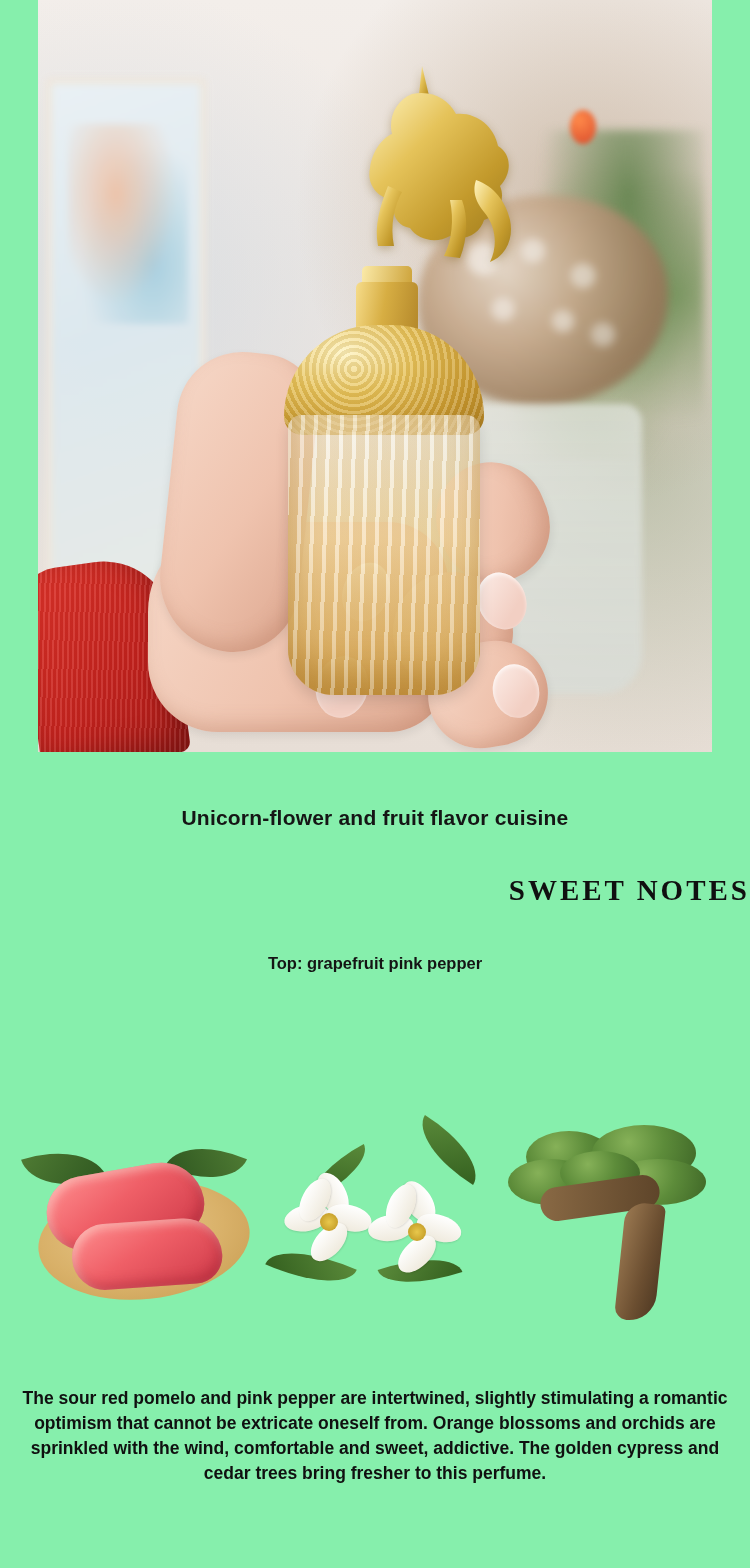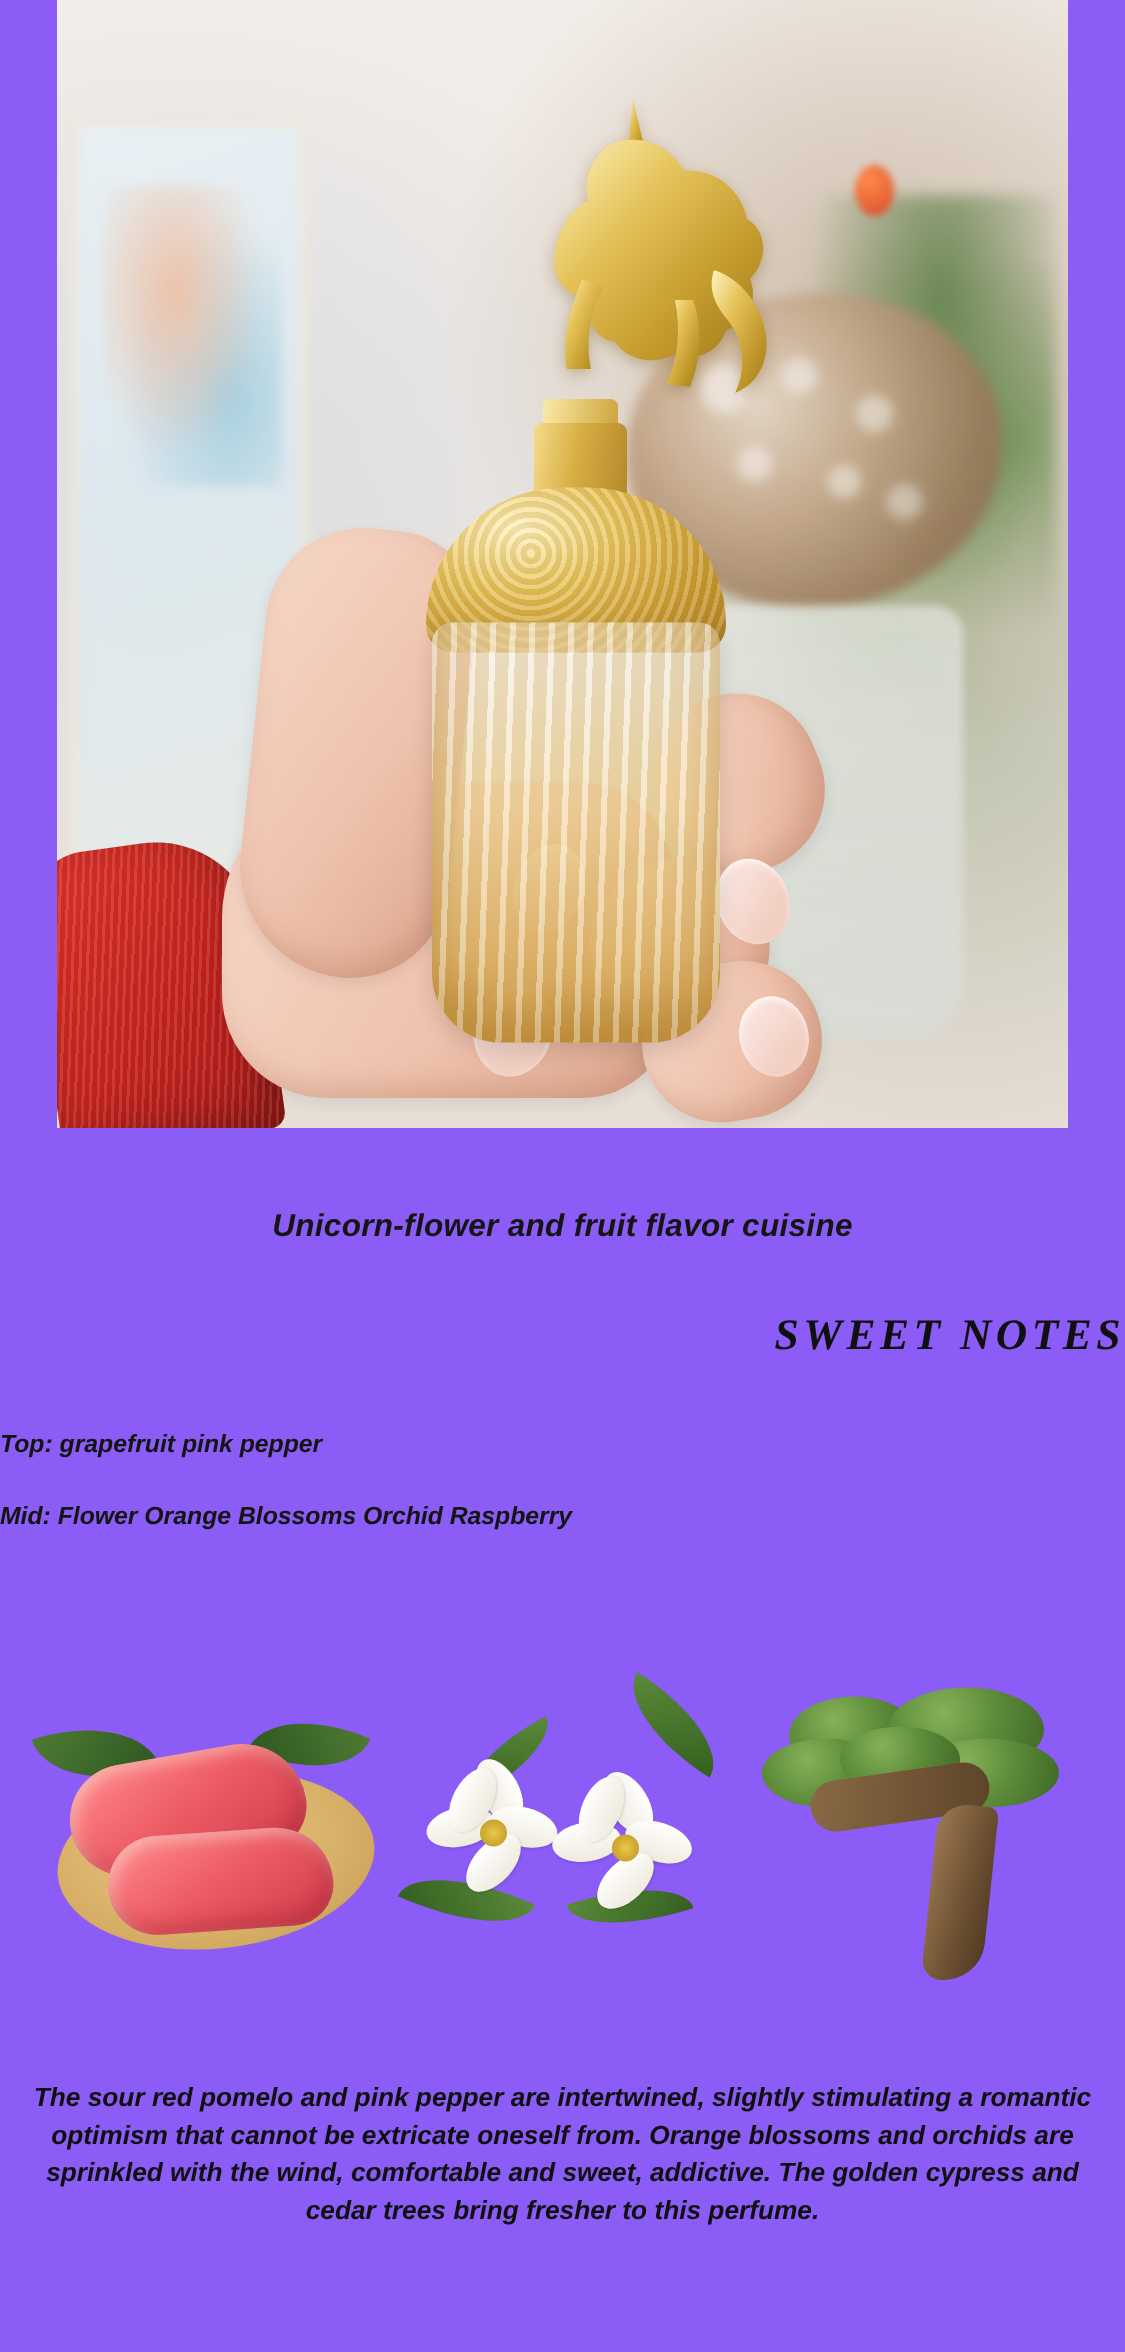--- a/index.html
+++ b/index.html
@@ -13,22 +13,21 @@
     height: 1568px;
     font-family: "Liberation Sans", sans-serif;
     color: #111111;
     overflow: hidden;
   }
 
   .page {
     width: 750px;
     height: 1568px;
     position: relative;
-    background: #8b5cf6;
-    font-style: italic;
+    background: #86efac;
   }
 
   
   .hero {
     position: absolute;
     left: 38px;
     top: 0;
     width: 674px;
     height: 752px;
     overflow: hidden;
@@ -265,20 +264,21 @@
     text-align: right;
     font-family: "Liberation Serif", serif;
     font-size: 29px;
     font-weight: bold;
     letter-spacing: 3px;
     color: #101010;
   }
   .note {
     position: absolute;
     left: 0; right: 0;
+    text-align: center;
     font-weight: bold;
     color: #141414;
   }
   .note-top  { top: 954px; font-size: 16.5px; }
   .note-mid  { top: 1002px; font-size: 16.5px; }
   .note-post { top: 1050px; font-size: 14.5px; }
 
   
   .ingredients {
     position: absolute;
@@ -433,21 +433,20 @@
       <div class="cap-collar"></div>
       <div class="cap-dome"></div>
       <div class="glass"></div>
     </div>
   </div>
 
   <div class="title">Unicorn-flower and fruit flavor cuisine</div>
   <div class="subtitle">SWEET NOTES</div>
 
   <div class="note note-top">Top: grapefruit pink pepper</div>
-  <div class="note note-mid">Mid: Flower Orange Blossoms Orchid Raspberry</div>
 
   <div class="ingredients">
 
     <div class="ingredient">
       <div class="leaf pleaf1"></div>
       <div class="leaf pleaf2"></div>
       <div class="pomelo-board"></div>
       <div class="pomelo-rind"></div>
       <div class="pomelo-seg pseg1"></div>
       <div class="pomelo-seg pseg2"></div>

